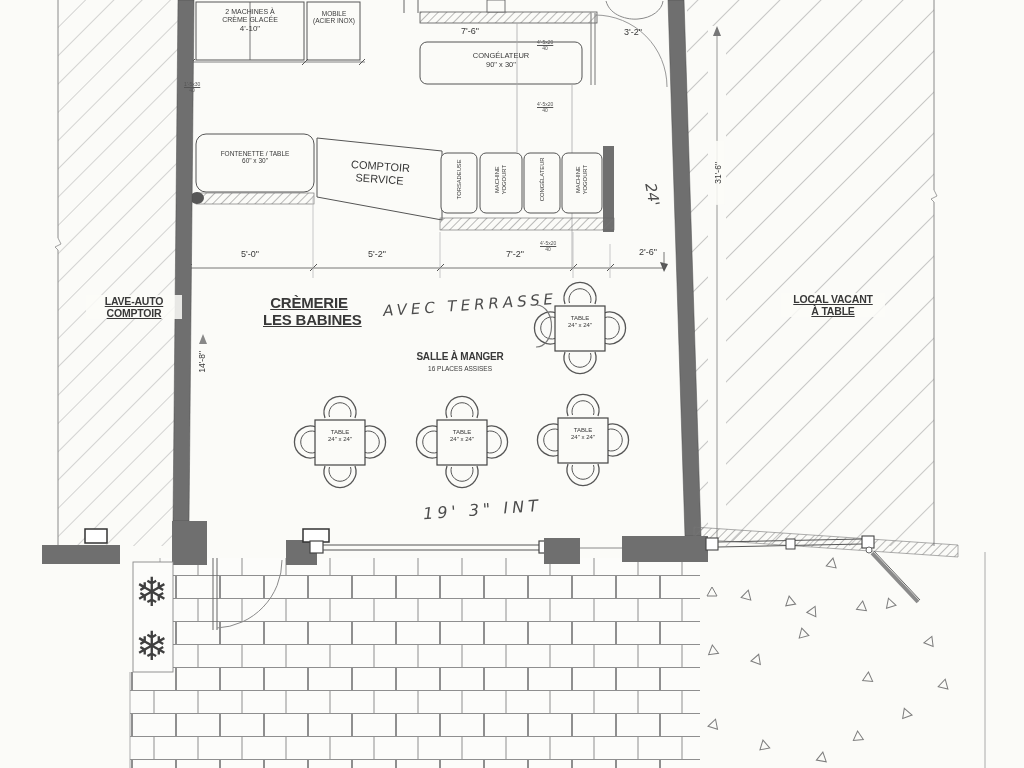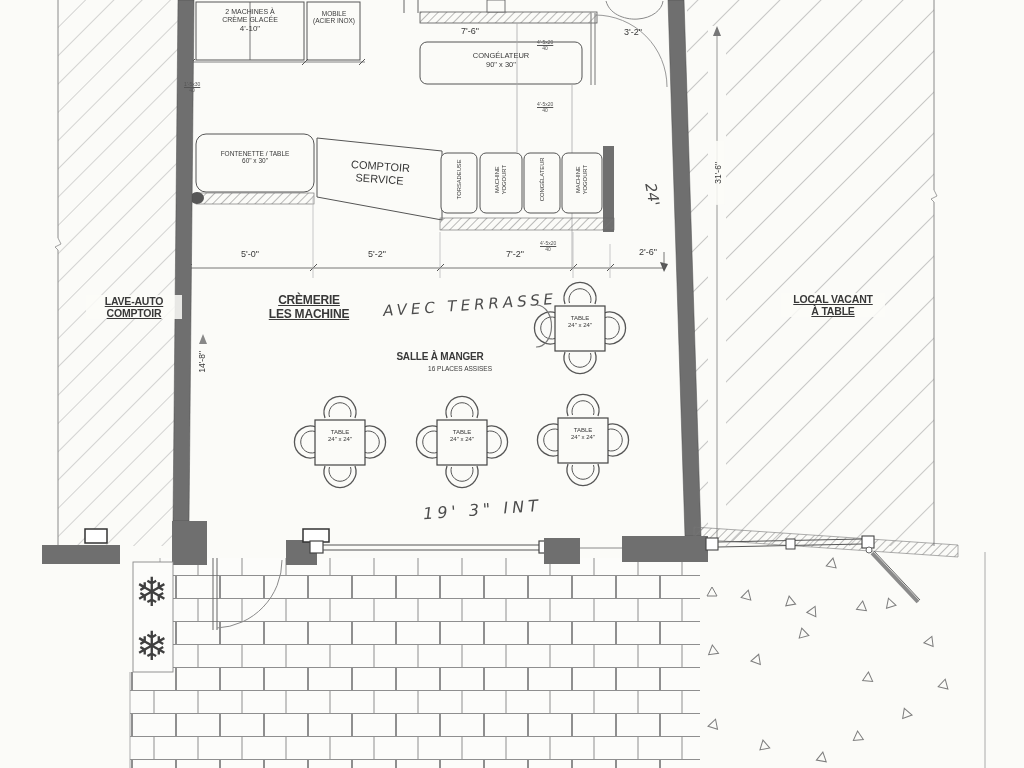--- a/index.html
+++ b/index.html
@@ -256,28 +256,28 @@
   <div class="lbl mark" style="left:540px;top:241px;">
     <span class="mt">4'-5x20</span>
       <span>40</span>
   </div>
 
   <div class="lbl c blk u bold halo" style="left:86px;top:295px;width:92px;font-size:10.5px;">
     <span>LAVE-AUTO</span>
     <span>COMPTOIR</span>
   </div>
 
-  <div class="lbl c blk u bold" style="left:263px;top:294px;width:92px;font-size:12px;">
+  <div class="lbl c blk u bold" style="left:263px;top:294px;width:92px;font-size:15px;">
     <span>CRÈMERIE</span>
-    <span>LES MACHINE</span>
+    <span>LES BABINES</span>
   </div>
 
   <div class="lbl hand" style="left:383px;top:297px;font-size:15px;letter-spacing:4px;transform:rotate(-4deg);">AVEC TERRASSE</div>
 
-  <div class="lbl c bold" style="left:380px;top:351px;width:120px;font-size:10px;">SALLE À MANGER</div>
+  <div class="lbl c bold" style="left:400px;top:351px;width:120px;font-size:10px;">SALLE À MANGER</div>
   <div class="lbl c" style="left:400px;top:365px;width:120px;font-size:6.5px;">16 PLACES ASSISES</div>
 
   <div class="lbl c blk u bold halo" style="left:781px;top:293px;width:100px;font-size:10.5px;">
     <span>LOCAL VACANT</span>
     <span>À TABLE</span>
   </div>
 
   <div class="lbl c vert" style="left:173px;top:357px;width:60px;font-size:8.5px;">14'-8"</div>
   <div class="lbl c vert halo" style="left:687px;top:168px;width:60px;font-size:8.5px;">31'-6"</div>
 

